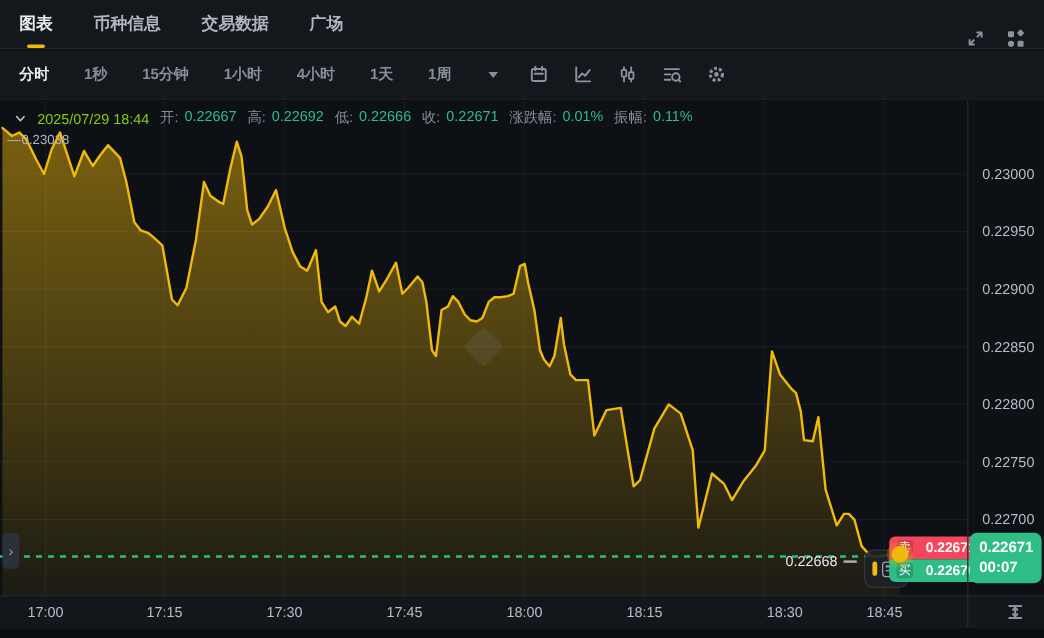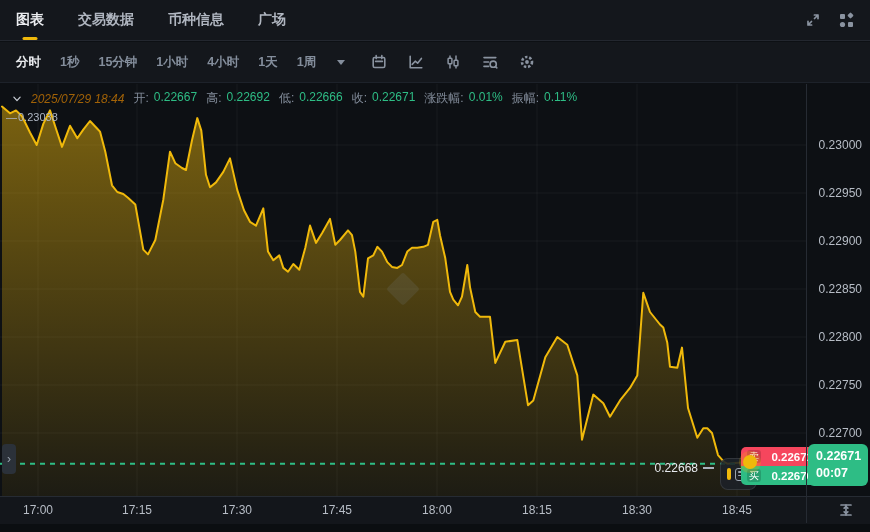--- a/index.html
+++ b/index.html
@@ -1,48 +1,48 @@
 <!DOCTYPE html>
 <html><head>
 <meta charset="utf-8">
 <style>
   html,body{margin:0;padding:0;background:#0b0e11;}
   body{font-family:"Liberation Sans","DejaVu Sans",sans-serif;}
   .app{position:relative;width:870px;height:532px;background:#0d1014;overflow:hidden;color:#eaecef;}
 
   
-  .header{position:absolute;top:0;left:0;right:0;height:41px;background:#14171c;border-bottom:1px solid #23272f;display:flex;align-items:center;padding:0 16px;box-sizing:border-box;z-index:10;}
+  .header{position:absolute;top:0;left:0;right:0;height:41px;background:#14171c;border-bottom:1px solid #23272f;display:flex;align-items:flex-end;padding:0 16px;box-sizing:border-box;z-index:10;}
   .tabs{display:flex;gap:34px;align-items:center;height:100%;}
   .tab{position:relative;font-size:14px;font-weight:700;color:#b0b6c0;height:100%;display:flex;align-items:center;cursor:pointer;}
   .tab.active{color:#eaecef;}
   .tab .underline{position:absolute;bottom:0;left:50%;transform:translateX(-50%);width:15px;height:3px;background:#f0b90b;border-radius:2px;}
   .header-icons{margin-left:auto;display:flex;gap:17px;color:#8a93a0;align-items:center;}
   .hicon{width:16px;height:16px;display:block;}
 
   
   .toolbar{position:absolute;top:42px;left:0;right:0;height:41px;background:#14171c;border-bottom:1px solid #1d222a;display:flex;align-items:center;padding:0 16px;box-sizing:border-box;z-index:10;}
-  .intervals{display:flex;gap:19px;align-items:center;font-size:12.5px;color:#848e9c;font-weight:600;}
+  .intervals{display:flex;gap:29px;align-items:center;font-size:12.5px;color:#848e9c;font-weight:600;}
   .interval{cursor:pointer;}
   .interval.active{color:#eaecef;}
   .caret{width:0;height:0;border-left:4px solid transparent;border-right:4px solid transparent;border-top:5px solid #848e9c;margin-left:2px;}
   .tool-icons{display:flex;gap:21px;margin-left:26px;color:#8a93a0;align-items:center;}
   .ticon{width:16px;height:16px;display:block;}
   .view-modes{margin-left:auto;display:flex;gap:20px;font-size:13px;color:#848e9c;font-weight:600;align-items:center;}
   .view-mode.active{color:#eaecef;font-weight:700;}
 
   
   .chart{position:absolute;top:84px;left:0;width:870px;height:412px;}
   #plot{position:absolute;left:0;top:0;z-index:1;}
   .v-sep{position:absolute;left:806px;top:84px;width:1px;height:439px;background:#262b33;z-index:6;}
 
   .watermark{position:absolute;left:403px;top:205px;transform:translate(-50%,-50%);display:flex;align-items:center;gap:16px;color:rgba(125,135,148,0.16);font-weight:700;font-size:40px;letter-spacing:3px;z-index:2;white-space:nowrap;}
   .wm-diamond{width:24px;height:24px;transform:rotate(45deg);background:rgba(125,135,148,0.16);border-radius:3px;flex:0 0 auto;}
 
   .ohlc{position:absolute;left:12px;top:6px;display:flex;align-items:center;gap:9px;font-size:12px;z-index:4;white-space:nowrap;}
-  .ohlc .dt{color:#a16207;font-style:italic;}
+  .ohlc .dt{color:#84cc16;}
   .ohlc .lbl{color:#848e9c;}
   .ohlc .val{color:#2ebd85;}
   .ohlc .pair{display:flex;gap:5px;}
   .chev{width:10px;height:10px;display:block;color:#c5cad2;}
 
   .start-label{position:absolute;left:6px;top:27px;font-size:11px;color:#aeb6c2;z-index:4;display:flex;align-items:center;gap:2px;}
   .start-label .dash{letter-spacing:-1px;}
 
   .y-label{position:absolute;right:8px;font-size:12px;color:#b7bdc6;z-index:4;line-height:16px;}
 
@@ -78,24 +78,24 @@
 
 <div class="app">
 
   <div class="header">
     <div class="tabs">
       <div class="tab active">
           <span>图表</span>
           <i class="underline"></i>
         </div>
       <div class="tab">
+          <span>币种信息</span>
+        </div>
+      <div class="tab">
           <span>交易数据</span>
-        </div>
-      <div class="tab">
-          <span>币种信息</span>
         </div>
       <div class="tab">
           <span>广场</span>
         </div>
     </div>
     <div class="header-icons">
       <svg class="hicon" viewBox="0 0 16 16" fill="none" stroke="currentColor" stroke-width="1.7" stroke-linecap="round">
         <path d="M9.5 6.5 L13 3 M13 3 h-3.6 M13 3 v3.6"></path>
         <path d="M6.5 9.5 L3 13 M3 13 h3.6 M3 13 v-3.6"></path>
       </svg>
@@ -264,21 +264,21 @@
 
   <div class="v-sep"></div>
 
   <div class="x-axis">
     <span class="x-label" style="left:38px">17:00</span>
     <span class="x-label" style="left:137px">17:15</span>
     <span class="x-label" style="left:237px">17:30</span>
     <span class="x-label" style="left:337px">17:45</span>
     <span class="x-label" style="left:437px">18:00</span>
     <span class="x-label" style="left:537px">18:15</span>
-    <span class="x-label" style="left:637px">18:30</span>
+    <span class="x-label" style="left:654px">18:30</span>
     <span class="x-label" style="left:737px">18:45</span>
     <svg class="axis-tool" width="16" height="16" viewBox="0 0 16 16" fill="none" stroke="currentColor" stroke-width="1.7" stroke-linecap="round">
       <line x1="3" y1="3" x2="13" y2="3"></line>
         <line x1="3" y1="13" x2="13" y2="13"></line>
         <line x1="8" y1="3" x2="8" y2="13"></line>
       <path d="M6.2 6.2 L8 4.6 L9.8 6.2 M6.2 9.8 L8 11.4 L9.8 9.8"></path>
     </svg>
   </div>
   <div class="bottom-strip"></div>
 

